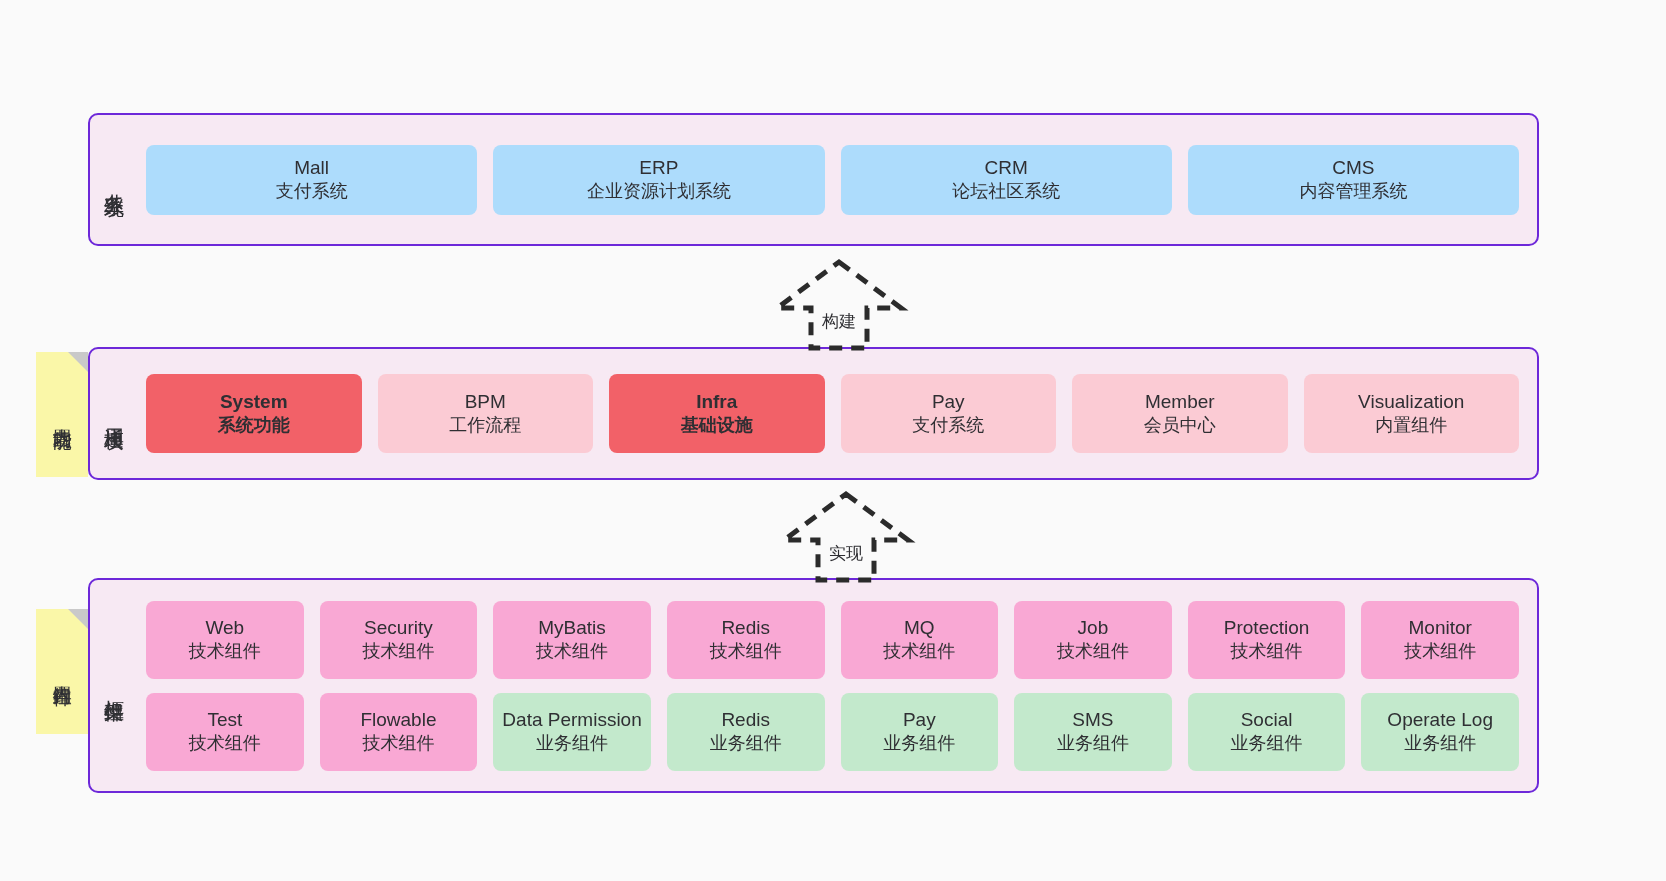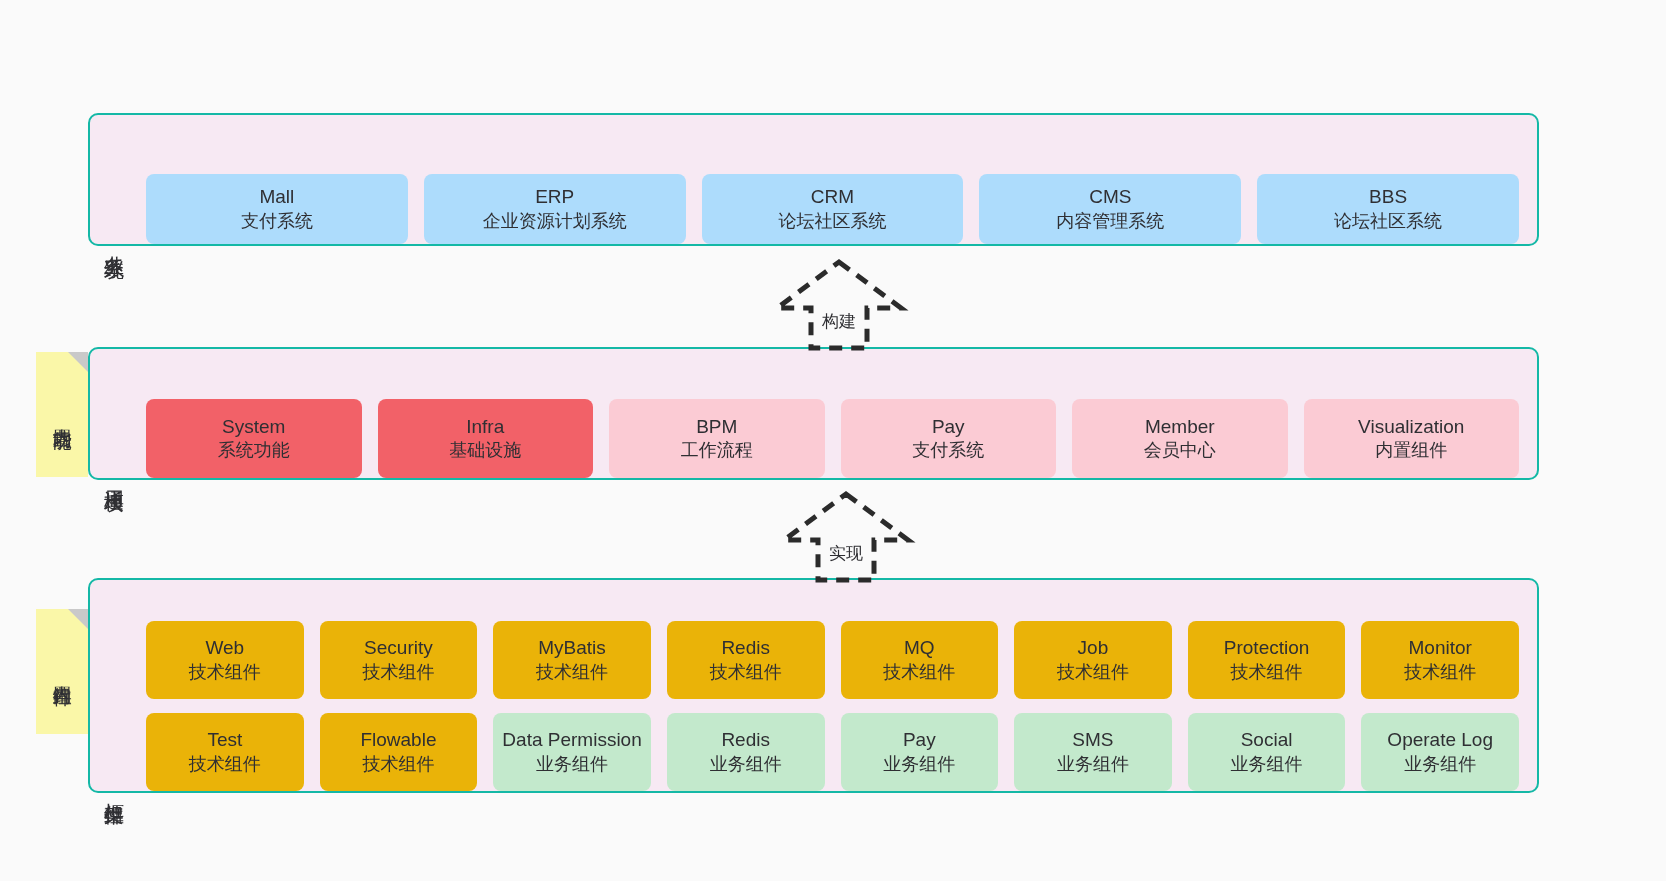--- a/index.html
+++ b/index.html
@@ -19,24 +19,24 @@
   .canvas {
     position: absolute;
     inset: 0;
   }
 
   
   .layer {
     position: absolute;
     box-sizing: border-box;
     background: #f7e9f3;
-    border: 2px solid #14b8a6;
+    border: 2px solid #6d28d9;
     border-radius: 10px;
     display: flex;
-    align-items: flex-end;
+    align-items: center;
   }
 
   .layer-title {
     flex: 0 0 auto;
     width: 44px;
     display: flex;
     align-items: center;
     justify-content: center;
     font-size: 20px;
     color: #2f2f33;
@@ -72,23 +72,23 @@
     justify-content: center;
     text-align: center;
     line-height: 1.28;
     padding: 4px 6px;
   }
   .node .n-en { font-size: 19px; color: #2f2f33; }
   .node .n-cn { font-size: 18px; color: #2f2f33; }
 
   
   .c-blue       { background: #ADDCFC; }
-  .c-red        { background: #F26168; }
+  .c-red        { background: #F26168; font-weight: bold; }
   .c-pink       { background: #FBCBD4; }
-  .c-green      { background: #eab308; }
+  .c-green      { background: #f9a8d4; }
   .c-lightgreen { background: #C3E9CC; }
 
   
   #layer-business { left: 88px;  top: 113px; width: 1451px; height: 133px; }
   #layer-business .node { height: 70px; }
 
   #layer-modules  { left: 88px;  top: 347px; width: 1451px; height: 133px; }
   #layer-modules .node { height: 79px; }
 
   #layer-framework{ left: 88px;  top: 578px; width: 1451px; height: 215px; }
@@ -165,24 +165,20 @@
           <span class="n-cn">企业资源计划系统</span>
         </div>
         <div class="node c-blue">
           <span class="n-en">CRM</span>
           <span class="n-cn">论坛社区系统</span>
         </div>
         <div class="node c-blue">
           <span class="n-en">CMS</span>
           <span class="n-cn">内容管理系统</span>
         </div>
-        <div class="node c-blue">
-          <span class="n-en">BBS</span>
-          <span class="n-cn">论坛社区系统</span>
-        </div>
       </div>
     </div>
   </div>
 
   <div class="gen-arrow" id="arrow-build">
     <svg width="150" height="92" viewBox="0 0 150 92" aria-hidden="true">
       <path d="M75 4 L137 50 L103 50 L103 90 L47 90 L47 50 L13 50 Z" fill="none" stroke="#2b2b2b" stroke-width="5" stroke-dasharray="13 9" stroke-linejoin="miter"></path>
     </svg>
     <span class="gen-label">构建</span>
   </div>
@@ -190,27 +186,27 @@
   <div class="sticky" id="sticky-modules">内置功能</div>
 
   <div class="layer" id="layer-modules">
     <div class="layer-title">通用模块</div>
     <div class="layer-body">
       <div class="node-row">
         <div class="node c-red">
           <span class="n-en">System</span>
           <span class="n-cn">系统功能</span>
         </div>
+        <div class="node c-pink">
+          <span class="n-en">BPM</span>
+          <span class="n-cn">工作流程</span>
+        </div>
         <div class="node c-red">
           <span class="n-en">Infra</span>
           <span class="n-cn">基础设施</span>
-        </div>
-        <div class="node c-pink">
-          <span class="n-en">BPM</span>
-          <span class="n-cn">工作流程</span>
         </div>
         <div class="node c-pink">
           <span class="n-en">Pay</span>
           <span class="n-cn">支付系统</span>
         </div>
         <div class="node c-pink">
           <span class="n-en">Member</span>
           <span class="n-cn">会员中心</span>
         </div>
         <div class="node c-pink">

